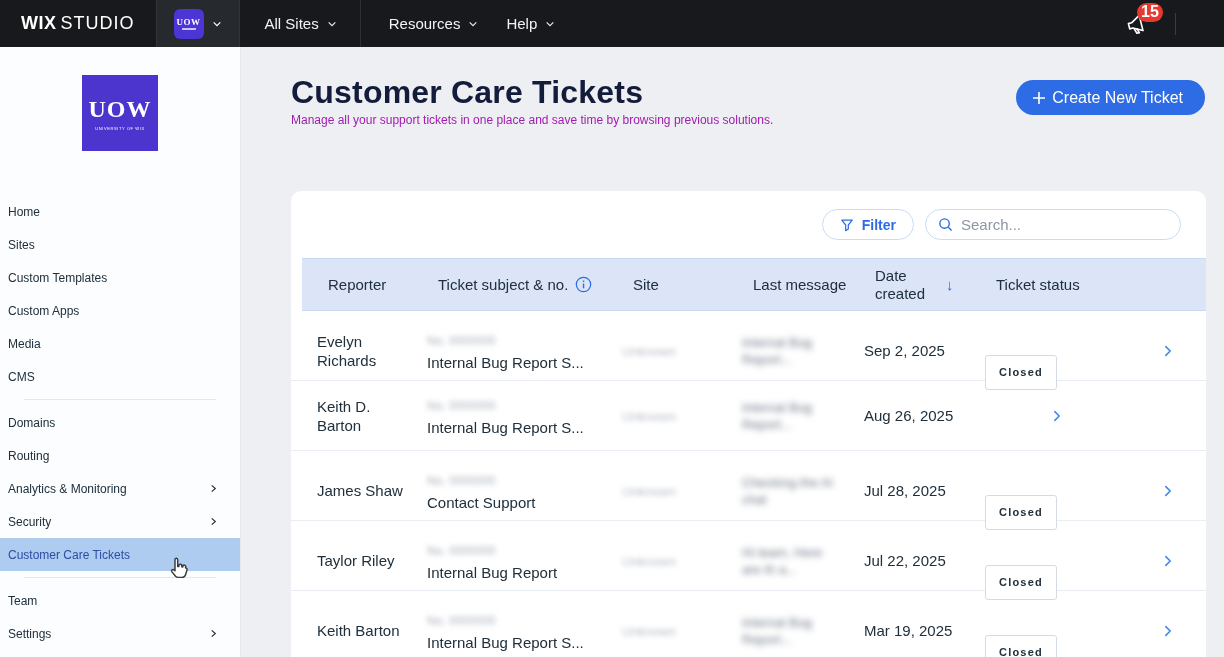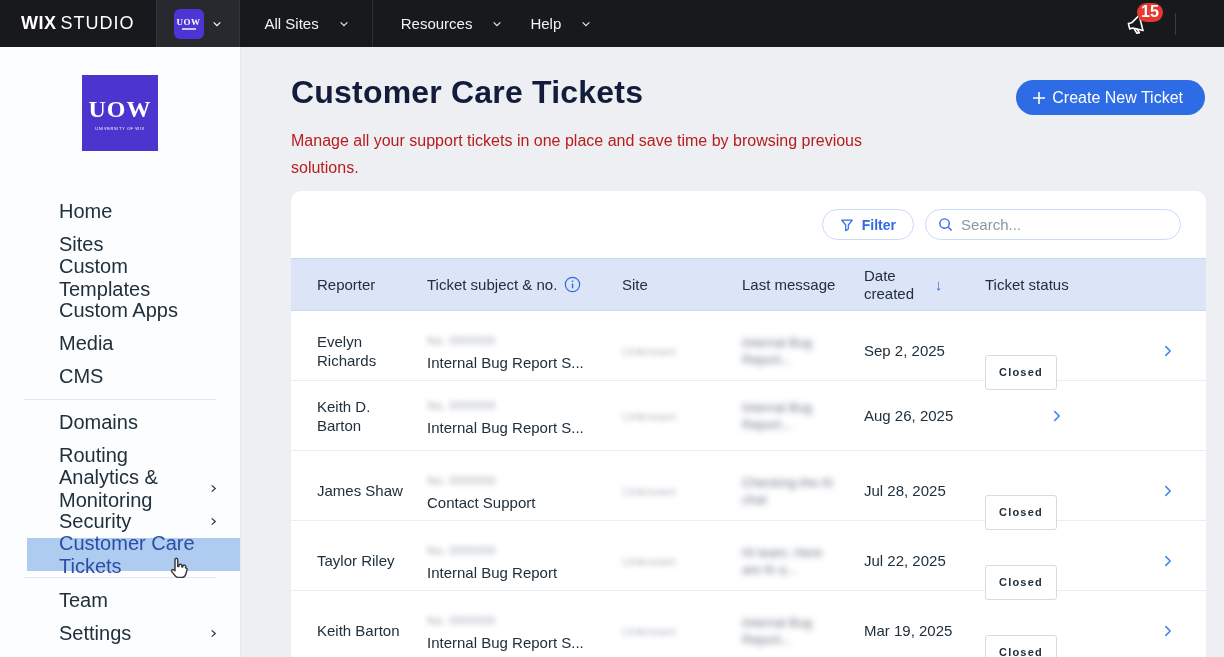--- a/index.html
+++ b/index.html
@@ -10,60 +10,60 @@
   .topbar { position:absolute; top:0; left:0; width:1224px; height:47px; background:#17191d; display:flex; align-items:center; color:#fff; z-index:30; }
   .wix-logo { padding:0 21px; font-size:18px; letter-spacing:.5px; white-space:nowrap; }
   .wix-logo .wix { font-weight:800; }
   .wix-logo .studio { font-weight:300; margin-left:4px; letter-spacing:1px; }
   .account-switch { height:47px; width:84px; background:#26292e; border-left:1px solid #31343a; border-right:1px solid #31343a; display:flex; align-items:center; justify-content:center; gap:8px; cursor:pointer; }
   .avatar-sq { width:30px; height:30px; border-radius:6px; background:#4d35d5; display:flex; flex-direction:column; align-items:center; justify-content:center; color:#fff; }
   .avatar-sq .acr { font-family:"Liberation Serif", serif; font-size:9px; font-weight:700; letter-spacing:.5px; }
   .avatar-sq .bar { width:14px; height:2px; margin-top:1px; background:rgba(255,255,255,.7); }
   .chev-dn { width:10px; height:10px; }
   .top-menu { display:flex; align-items:center; height:47px; }
-  .top-item { display:flex; align-items:center; gap:20px; padding:0 14px; font-size:15px; color:#f2f3f5; height:47px; cursor:pointer; }
+  .top-item { display:flex; align-items:center; gap:8px; padding:0 14px; font-size:15px; color:#f2f3f5; height:47px; cursor:pointer; }
   .top-item:first-child { margin-left:11px; }
   .top-div { width:1px; height:47px; background:#2c2f35; margin-left:9px; margin-right:14px; }
   .topbar-right { margin-left:auto; display:flex; align-items:center; }
   .notif-wrap { position:relative; width:26px; height:26px; margin-right:24px; cursor:pointer; }
   .notif-badge { position:absolute; top:-8px; left:12px; min-width:21px; height:19px; background:#e6392f; border-radius:10px; color:#fff; font-size:16px; font-weight:700; display:flex; align-items:center; justify-content:center; padding:0 4px; }
   .topbar-end-div { width:1px; height:22px; background:#3a3d43; margin-right:48px; }
 
   
   .sidebar { position:absolute; top:47px; left:0; width:241px; height:610px; background:#fcfdfe; border-right:1px solid #e4e7ed; z-index:20; }
   .side-logo { width:76px; height:76px; background:#4c34cf; margin:28px auto 0; display:flex; flex-direction:column; align-items:center; justify-content:center; color:#fff; }
   .side-logo .acr { font-family:"Liberation Serif", serif; font-size:24px; font-weight:700; letter-spacing:1px; }
   .side-logo .sub { font-size:4px; letter-spacing:.6px; margin-top:3px; }
   .side-nav { margin-top:44px; }
-  .side-item { height:33px; display:flex; align-items:center; padding:0 22px 0 32px; font-size:20px; color:#20303c; cursor:pointer;margin-left:27px; }
+  .side-item { height:33px; display:flex; align-items:center; padding:0 22px 0 8px; font-size:12px; color:#20303c; cursor:pointer; }
   .side-item .lbl { flex:1; }
   .side-item.selected { background:#aecbf0; color:#2c4da6; }
   .side-chev { width:9px; height:9px; flex:none; }
   .side-sep { height:1px; background:#e3e7ee; margin:6px 24px; }
 
   
   .cursor-hand { position:absolute; left:166px; top:555px; width:27px; height:27px; z-index:40; pointer-events:none; }
 
   
   .main { position:absolute; top:47px; left:241px; width:983px; height:610px; }
   .page-title { position:absolute; left:50px; top:27px; font-size:32px; font-weight:800; color:#131c3a; letter-spacing:.2px; }
-  .page-sub { position:absolute; left:50px; top:80px; width:640px; font-size:16px; line-height:27px; color:#b91c1c; }
+  .page-sub { position:absolute; left:50px; top:60px; width:640px; font-size:12px; line-height:27px; color:#a21caf; }
   .create-btn { position:absolute; right:19px; top:33px; height:35px; padding:0 22px 0 16px; border:none; border-radius:18px; background:#2d6ce5; color:#fff; font-size:16px; font-family:inherit; display:flex; align-items:center; gap:6px; cursor:pointer; }
   .plus-ic { width:14px; height:14px; }
 
   
   .card { position:absolute; left:50px; top:144px; width:915px; height:500px; background:#fff; border-radius:10px 10px 0 0; overflow:hidden; }
   .card-toolbar { height:67px; display:flex; align-items:center; justify-content:flex-end; gap:11px; padding-right:25px; }
   .filter-btn { height:31px; padding:0 17px; border-radius:16px; border:1px solid #c9dbf6; background:#fff; color:#2d6ce5; font-size:14px; font-weight:700; font-family:inherit; display:flex; align-items:center; gap:8px; cursor:pointer; }
   .search-box { width:256px; height:31px; border-radius:16px; border:1px solid #c9dbf6; background:#fff; display:flex; align-items:center; padding:0 12px; gap:8px;justify-content:space-between; }
   .search-box input { border:none; outline:none; flex:1; font-size:15px; font-family:inherit; color:#20303c; background:transparent; }
   .search-box input::placeholder { color:#8d96a3; }
 
   .grid-row { display:grid; grid-template-columns:110px 195px 120px 122px 121px 154px 1fr; padding-left:26px; align-items:center; }
-  .thead { height:53px; background:#dbe5f7; border-top:1px solid #c9d8f1; border-bottom:1px solid #c9d8f1; font-size:15px; color:#20303c; }
+  .thead { height:53px; background:#dbe5f7; border-top:1px solid #c9d8f1; border-bottom:1px solid #c9d8f1; font-size:15px; color:#20303c;margin-left:11px; }
   .th { display:flex; align-items:center; gap:7px; line-height:18px; padding-right:8px; }
   .info-ic { width:17px; height:17px; flex:none; }
   .sort-ic { color:#2d6ce5; font-size:15px; font-weight:700; margin-left:2px; }
 
   .tbody .tr { height:70px; border-bottom:1px solid #e9edf3; font-size:15px; cursor:pointer; background:#fff; }
   .td { line-height:19px; padding-right:10px; }
   .redact { display:inline-block; filter:blur(3px); user-select:none; }
   .ticket-no-r { font-size:12px; color:#aab1bb; filter:blur(2.6px); margin-bottom:2px; }
   .site-r { font-size:13px; color:#b7bdc6; filter:blur(2.8px); }
   .msg-r { font-size:13px; color:#6d7685; line-height:17px; display:inline-block; width:92px; filter:blur(3px); }

